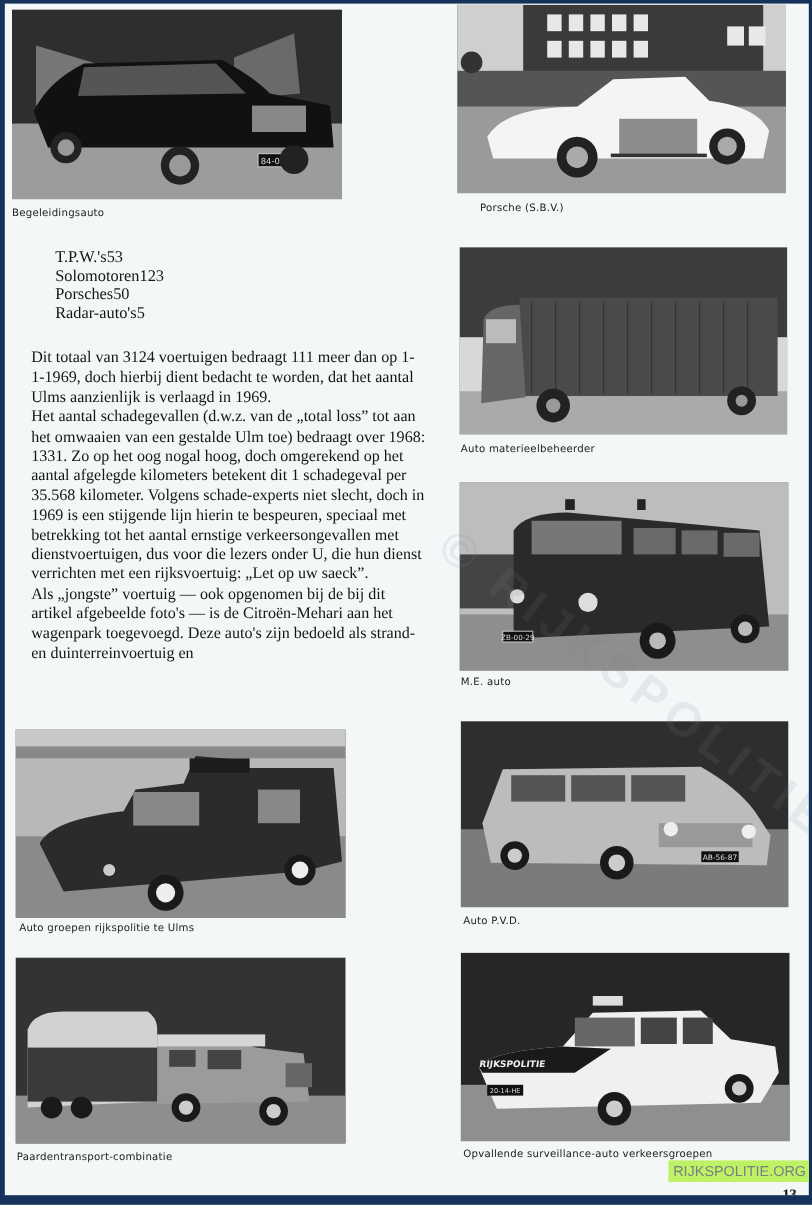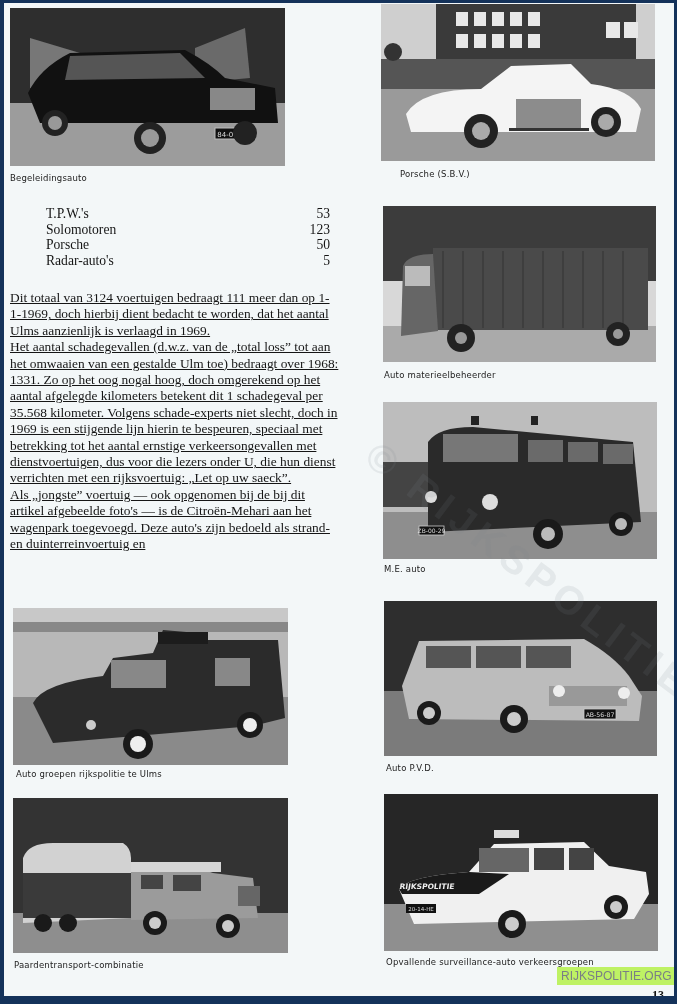--- a/index.html
+++ b/index.html
@@ -2,22 +2,22 @@
 <html><head>
 <meta charset="utf-8">
 <style>
   html,body{margin:0;padding:0;}
   body{width:677px;height:1004px;background:#14325a;position:relative;overflow:hidden;font-family:"Liberation Serif",serif;}
   .page{position:absolute;left:4px;top:3px;width:670px;height:993px;background:#f3f7f8;overflow:hidden;}
   .photo{position:absolute;overflow:hidden;background:#8a8a8a;}
   .photo svg{display:block;width:100%;height:100%;}
   .caption{position:absolute;font-family:"DejaVu Sans",sans-serif;font-size:8.5px;color:#222;letter-spacing:0.2px;white-space:nowrap;}
   .stats{position:absolute;left:42px;top:203px;width:284px;font-size:13.6px;line-height:15.5px;color:#151515;}
-  .stat-row{display:flex;justify-content:space-between;}
-  .body-text{position:absolute;left:6px;top:287px;width:330px;font-size:13.4px;line-height:16.4px;color:#151515;text-decoration:underline;}
+  .stat-row{display:flex;}
+  .body-text{position:absolute;left:22px;top:287px;width:330px;font-size:13.4px;line-height:16.4px;color:#151515;}
   .body-text p{margin:0;}
   .watermark{position:absolute;left:380px;top:430px;transform:rotate(37deg);transform-origin:left top;font-family:"Liberation Sans",sans-serif;font-weight:bold;font-size:40px;color:rgba(120,130,140,0.13);letter-spacing:6px;white-space:nowrap;pointer-events:none;}
   .site-badge{position:absolute;left:553px;top:964px;background:#bef264;color:#7a7f85;font-family:"Liberation Sans",sans-serif;font-size:12px;padding:2px 4px;}
   .page-number{position:absolute;left:648px;top:985px;font-family:"Liberation Serif",serif;font-weight:bold;font-size:12px;color:#111;}
 </style>
 </head>
 <body>
 
 <div class="page">
 
@@ -77,21 +77,21 @@
   <div class="stats">
     <div class="stat-row">
         <span>T.P.W.'s</span>
         <span>53</span>
       </div>
     <div class="stat-row">
         <span>Solomotoren</span>
         <span>123</span>
       </div>
     <div class="stat-row">
-        <span>Porsche</span>
+        <span>Porsches</span>
         <span>50</span>
       </div>
     <div class="stat-row">
         <span>Radar-auto's</span>
         <span>5</span>
       </div>
   </div>
 
   <div class="body-text">
     <p>Dit totaal van 3124 voertuigen bedraagt 111 meer dan op 1-1-1969, doch hierbij dient bedacht te worden, dat het aantal Ulms aanzienlijk is verlaagd in 1969.</p>

